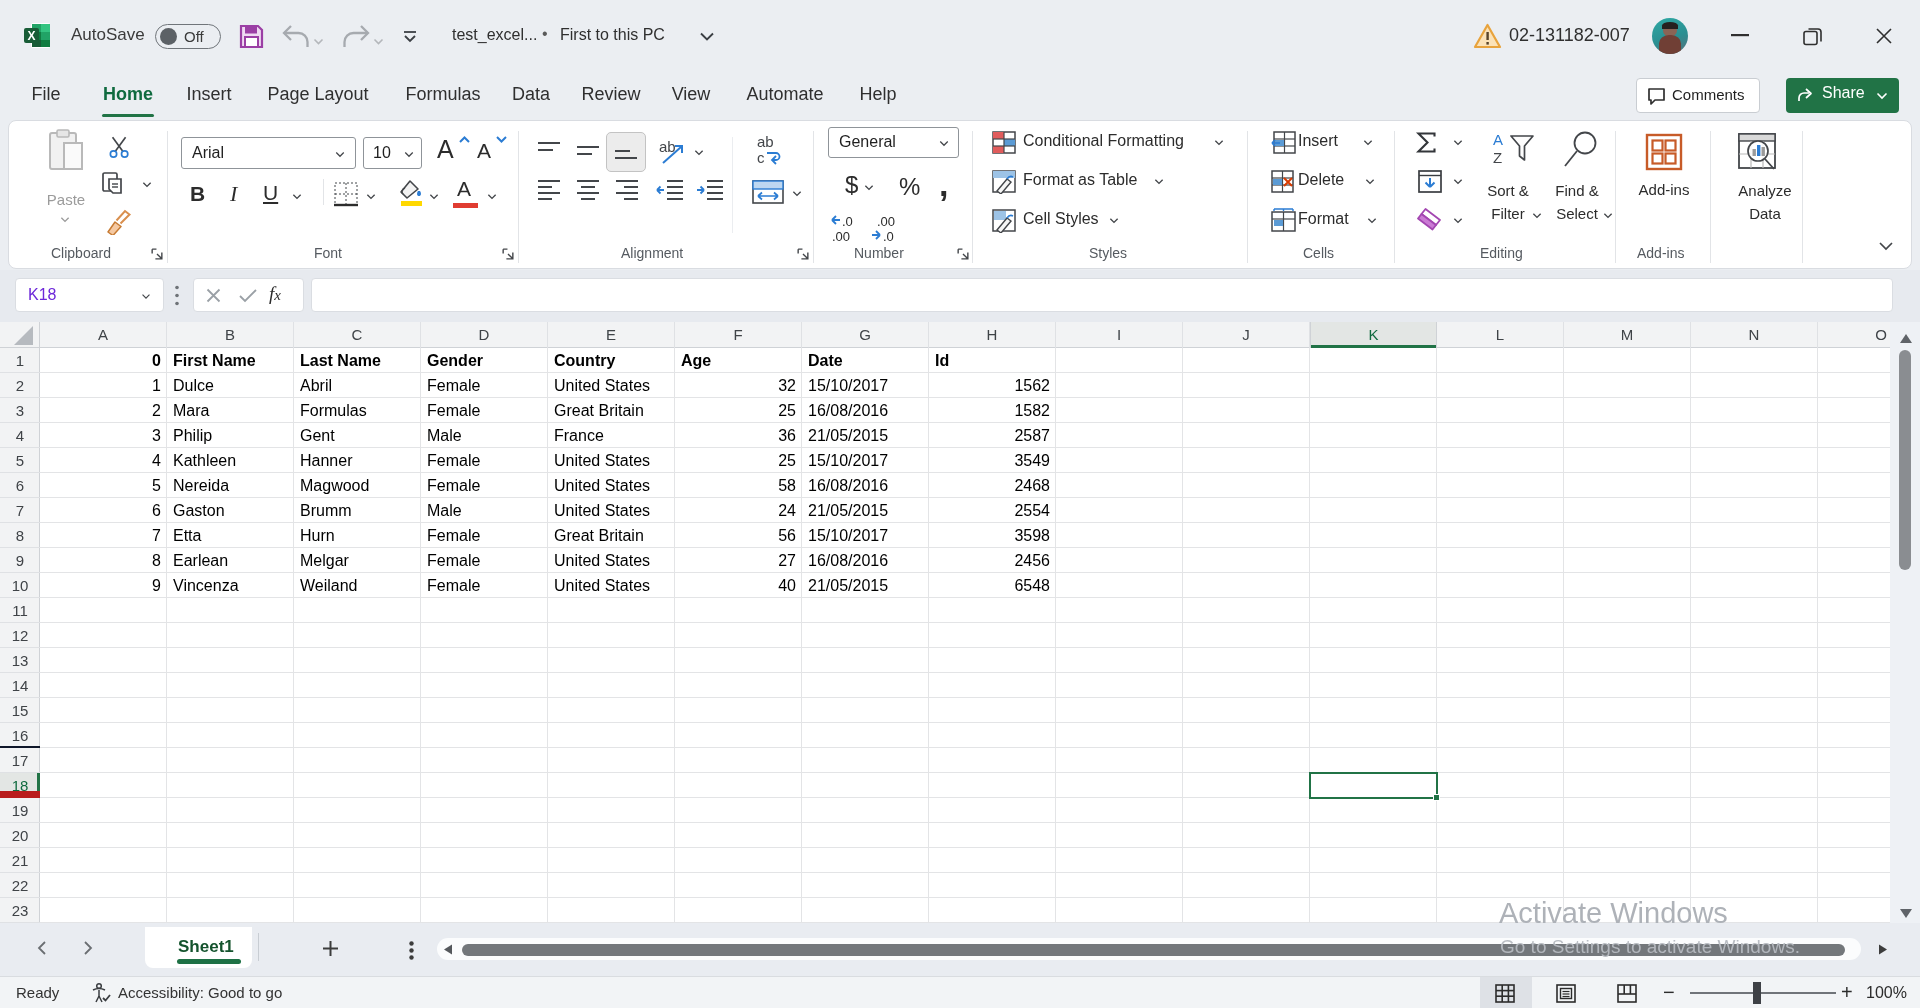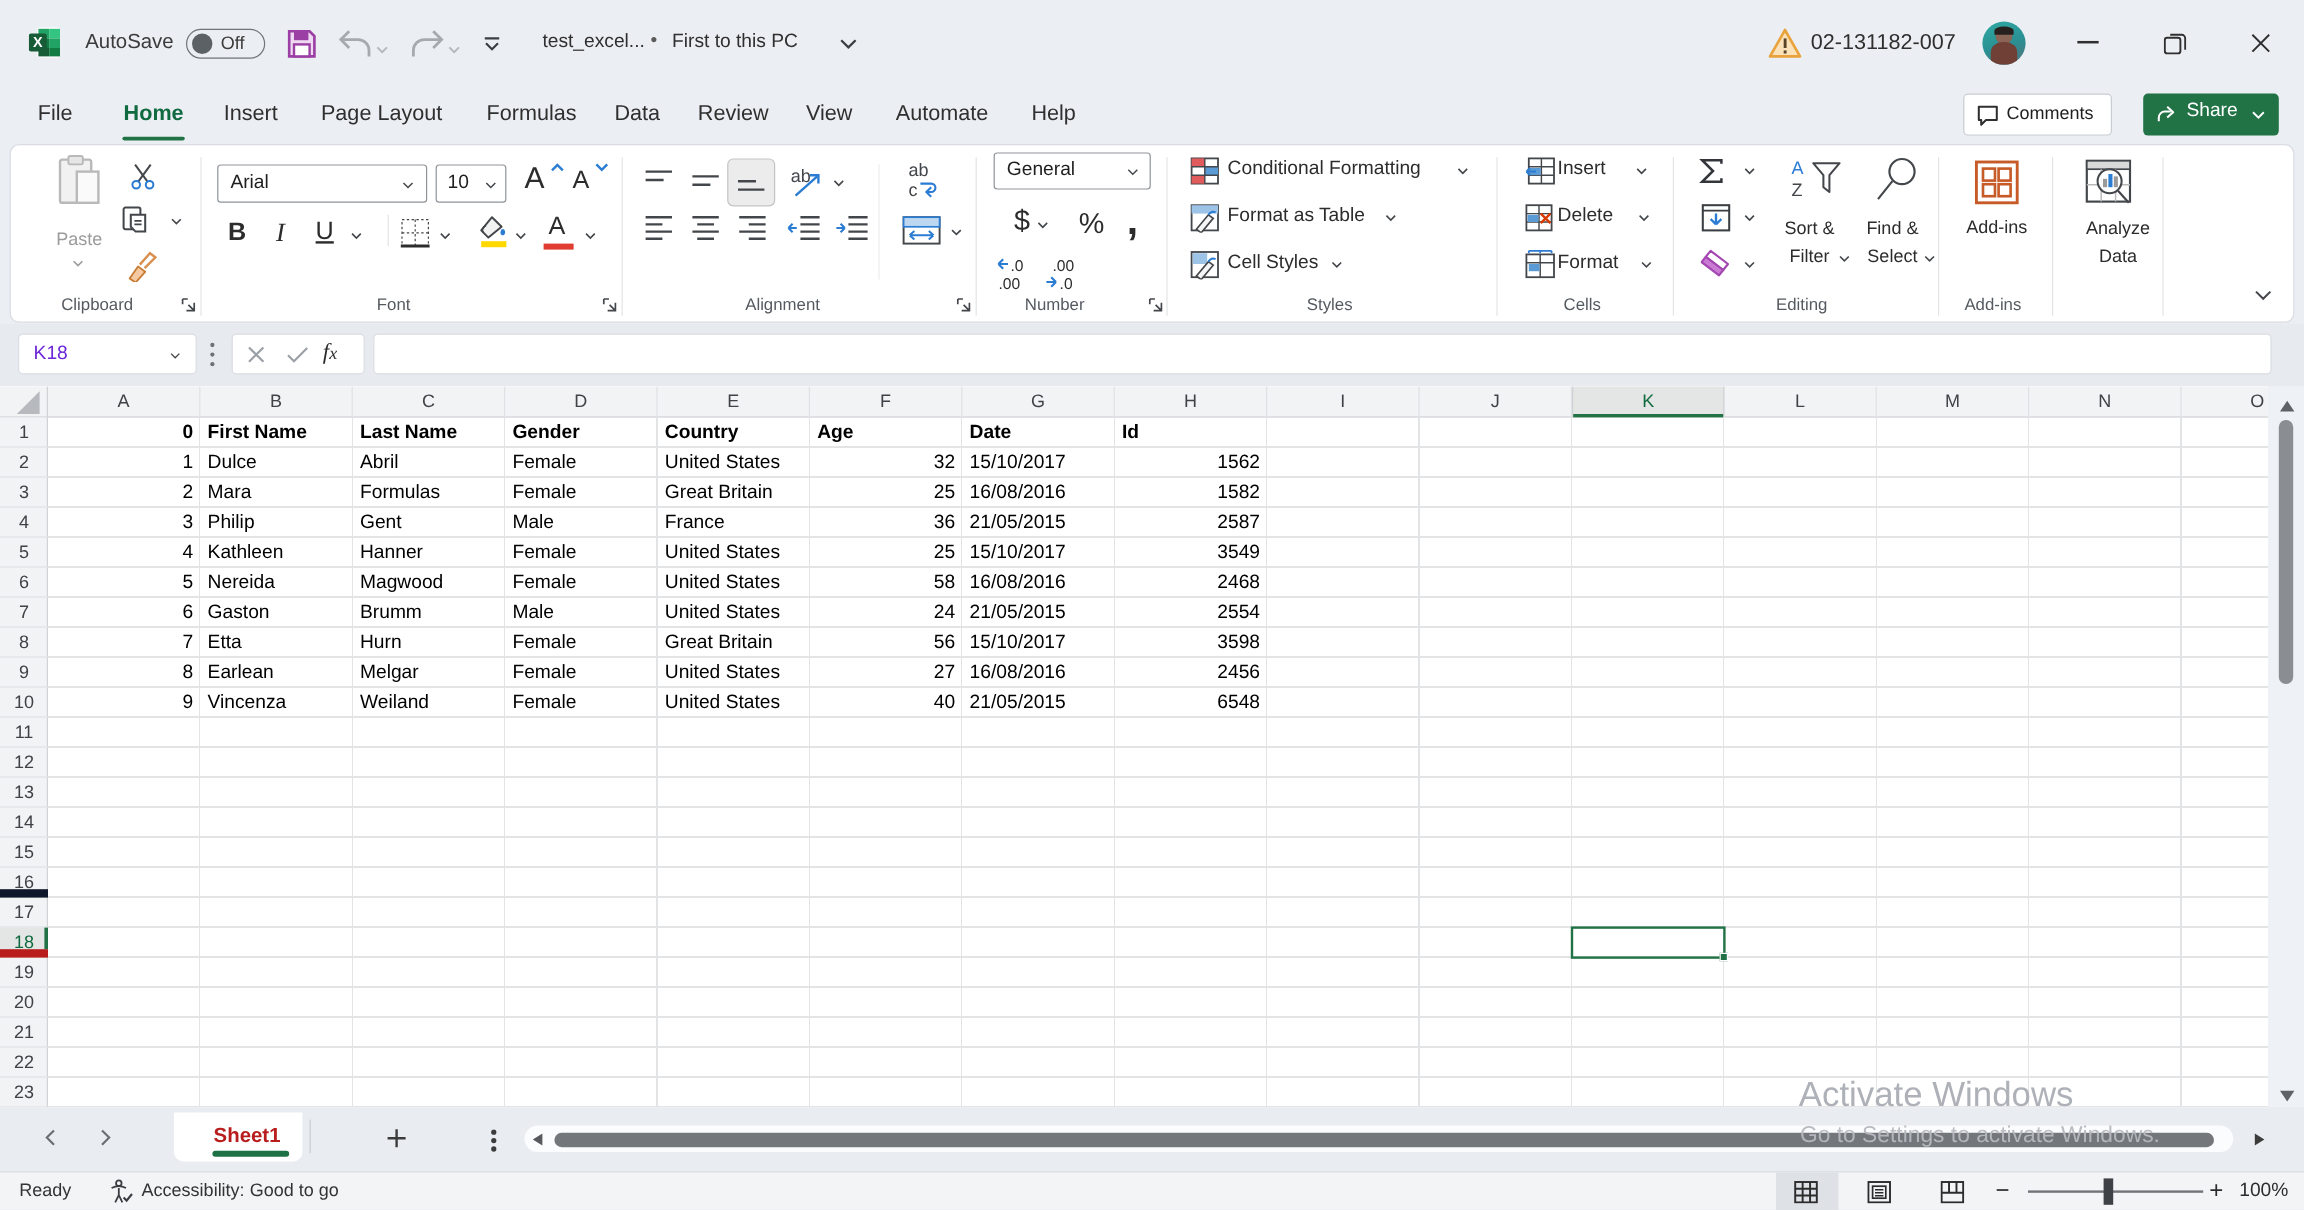--- a/index.html
+++ b/index.html
@@ -524,21 +524,21 @@
 <div class="rowhead" style="top:151px;height:25px;border-bottom:1px solid #dfe1e4;">6</div>
 <div class="rowhead" style="top:176px;height:25px;border-bottom:1px solid #dfe1e4;">7</div>
 <div class="rowhead" style="top:201px;height:25px;border-bottom:1px solid #dfe1e4;">8</div>
 <div class="rowhead" style="top:226px;height:25px;border-bottom:1px solid #dfe1e4;">9</div>
 <div class="rowhead" style="top:251px;height:25px;border-bottom:1px solid #dfe1e4;">10</div>
 <div class="rowhead" style="top:276px;height:25px;border-bottom:1px solid #dfe1e4;">11</div>
 <div class="rowhead" style="top:301px;height:25px;border-bottom:1px solid #dfe1e4;">12</div>
 <div class="rowhead" style="top:326px;height:25px;border-bottom:1px solid #dfe1e4;">13</div>
 <div class="rowhead" style="top:351px;height:25px;border-bottom:1px solid #dfe1e4;">14</div>
 <div class="rowhead" style="top:376px;height:25px;border-bottom:1px solid #dfe1e4;">15</div>
-<div class="rowhead" style="top:401px;height:25px;border-bottom:7px solid #0f172a;">16</div>
+<div class="rowhead" style="top:401px;height:25px;border-bottom:2px solid #0f172a;">16</div>
 <div class="rowhead" style="top:426px;height:25px;border-bottom:1px solid #dfe1e4;">17</div>
 <div class="rowhead" style="top:451px;height:25px;background:#e3e6e4;color:#0f6a3f;border-bottom:7px solid #b91c1c;">18<div class="abs" style="right:0;top:0;width:3px;height:100%;background:#217346;"></div></div>
 <div class="rowhead" style="top:476px;height:25px;border-bottom:1px solid #dfe1e4;">19</div>
 <div class="rowhead" style="top:501px;height:25px;border-bottom:1px solid #dfe1e4;">20</div>
 <div class="rowhead" style="top:526px;height:25px;border-bottom:1px solid #dfe1e4;">21</div>
 <div class="rowhead" style="top:551px;height:25px;border-bottom:1px solid #dfe1e4;">22</div>
 <div class="rowhead" style="top:576px;height:25px;border-bottom:1px solid #dfe1e4;">23</div>
 <div class="cellnum" style="left:40px;top:26px;width:121px;font-weight:bold;">0</div>
 <div class="celltxt" style="left:173px;top:26px;font-weight:bold;">First Name</div>
 <div class="celltxt" style="left:300px;top:26px;font-weight:bold;">Last Name</div>
@@ -632,21 +632,21 @@
     </svg>
 </div>
 <div id="tabbar">
   <svg class="abs" style="left:36px;top:17px" width="12" height="16" viewBox="0 0 12 16">
       <path d="M9 2 L3 8 l6 6" fill="none" stroke="#6a6e72" stroke-width="1.8"></path>
     </svg>
   <svg class="abs" style="left:82px;top:17px" width="12" height="16" viewBox="0 0 12 16">
       <path d="M3 2 l6 6 -6 6" fill="none" stroke="#6a6e72" stroke-width="1.8"></path>
     </svg>
   <div class="abs" style="left:145px;top:4px;width:107px;height:41px;background:#ffffff;border-radius:0 0 8px 8px;"></div>
-  <div class="abs" style="left:178px;top:14px;font-size:17px;font-weight:bold;color:#b91c1c;">Sheet1</div>
+  <div class="abs" style="left:178px;top:14px;font-size:17px;font-weight:bold;color:#14532d;">Sheet1</div>
   <div class="abs" style="left:177px;top:36px;width:64px;height:5px;background:#1e7145;border-radius:2.5px;"></div>
   <div class="abs" style="left:258px;top:10px;width:1px;height:28px;background:#c8cdd3;"></div>
   <svg class="abs" style="left:321px;top:16px" width="19" height="19" viewBox="0 0 19 19">
       <path d="M9.5 2 v15 M2 9.5 h15" stroke="#3c3c3c" stroke-width="2"></path>
     </svg>
   <svg class="abs" style="left:409px;top:18px" width="5" height="19" viewBox="0 0 5 19">
       <circle cx="2.5" cy="2.5" r="2.2" fill="#3c3c3c"></circle>
       <circle cx="2.5" cy="9.5" r="2.2" fill="#3c3c3c"></circle>
       <circle cx="2.5" cy="16.5" r="2.2" fill="#3c3c3c"></circle>
     </svg>

